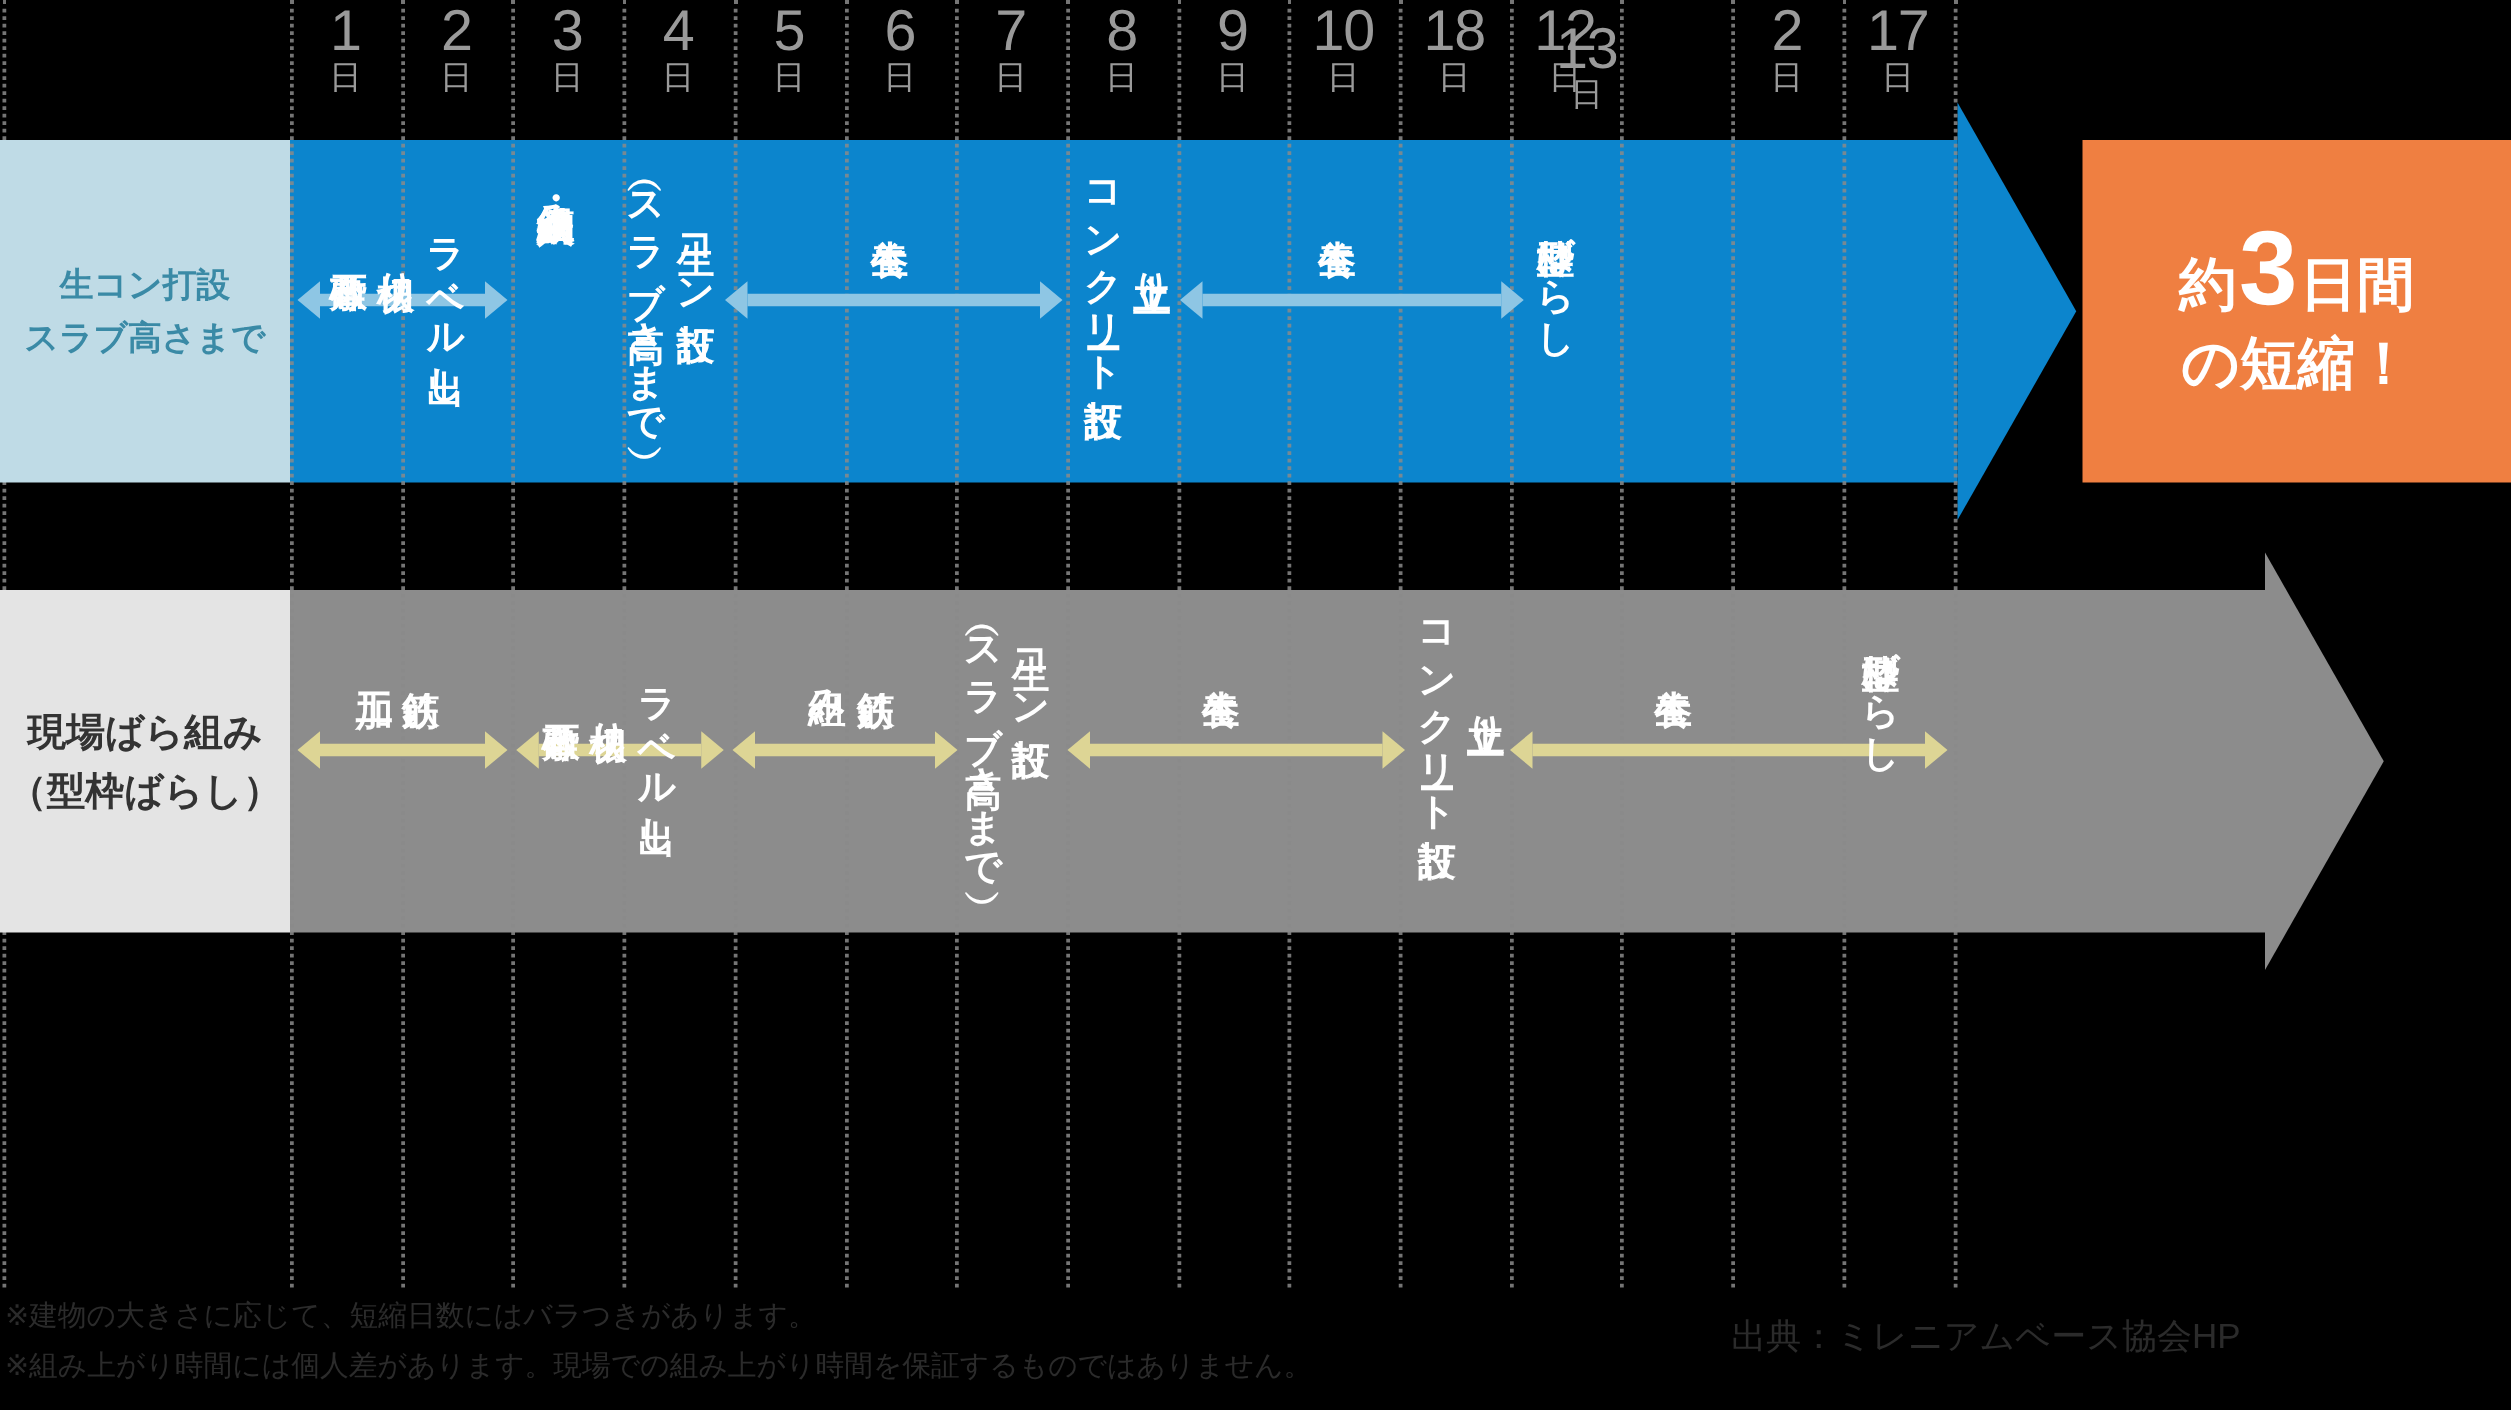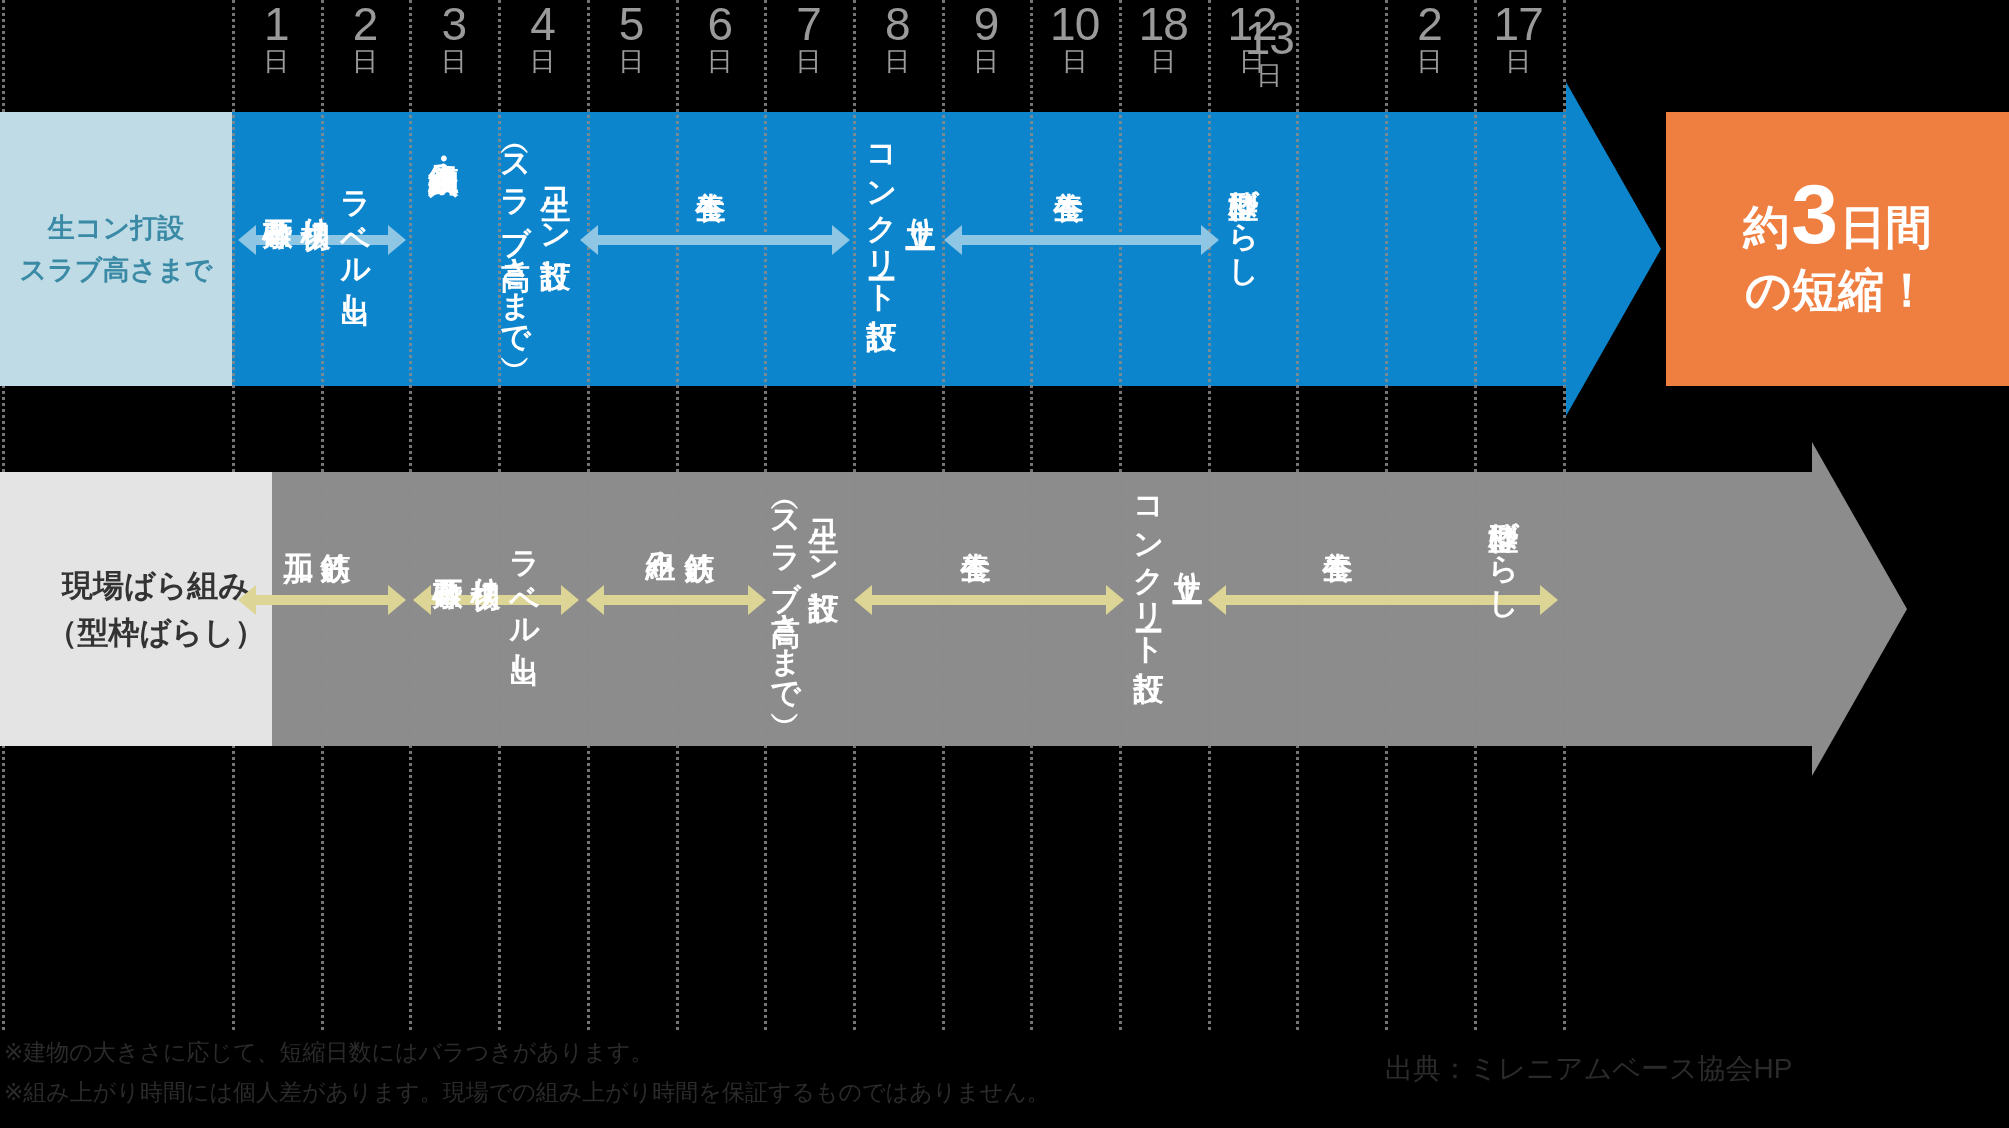--- a/index.html
+++ b/index.html
@@ -22,21 +22,21 @@
   .day .suffix{font-size:26px;line-height:30px;margin-top:-2px;}
 
   
   .rowlabel{position:absolute;display:flex;flex-direction:column;align-items:center;
             justify-content:center;text-align:center;z-index:7;}
   .rowlabel span{display:block;white-space:nowrap;}
 
   .row1-label{left:0;top:112px;width:232px;height:274px;background:#bfdbe6;color:#3a8aa6;
               font-size:27px;line-height:42px;font-weight:700;}
   .row2-label{left:0;top:472px;width:232px;height:274px;background:#e4e4e4;color:#333;
-              font-size:31px;line-height:47px;font-weight:700;padding-left:40px;}
+              font-size:31px;line-height:47px;font-weight:700;}
 
   .bar{position:absolute;z-index:5;}
   .bar-blue{left:232px;top:112px;width:1334px;height:274px;background:#0c85cd;}
   .bar-blue-head{position:absolute;left:1566px;top:82px;width:0;height:0;z-index:5;
       border-top:167px solid transparent;border-bottom:167px solid transparent;
       border-left:95px solid #0c85cd;}
   .bar-gray{left:232px;top:472px;width:1580px;height:274px;background:#8c8c8c;}
   .bar-gray-head{position:absolute;left:1812px;top:442px;width:0;height:0;z-index:5;
       border-top:167px solid transparent;border-bottom:167px solid transparent;
       border-left:95px solid #8c8c8c;}

